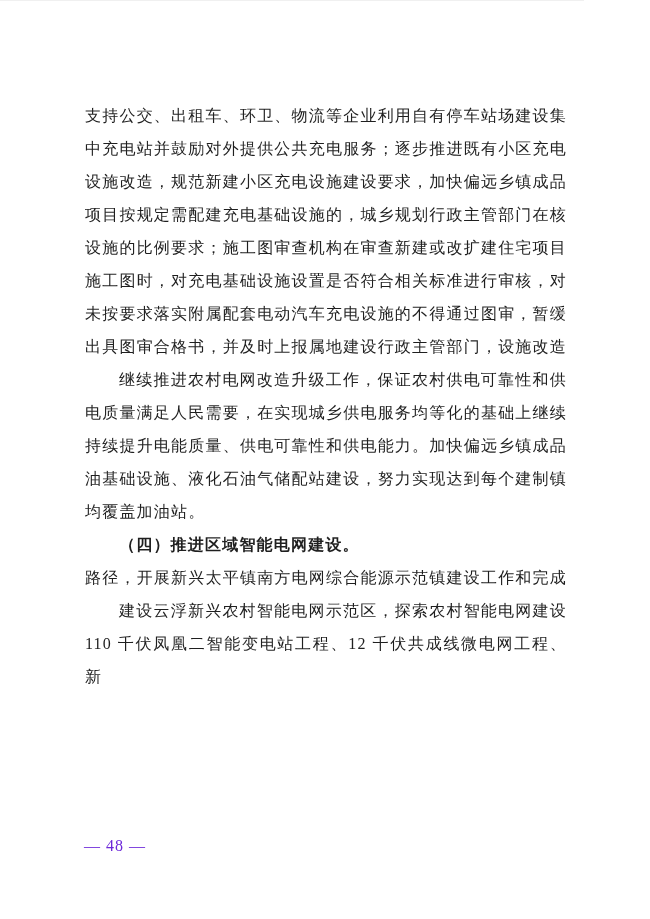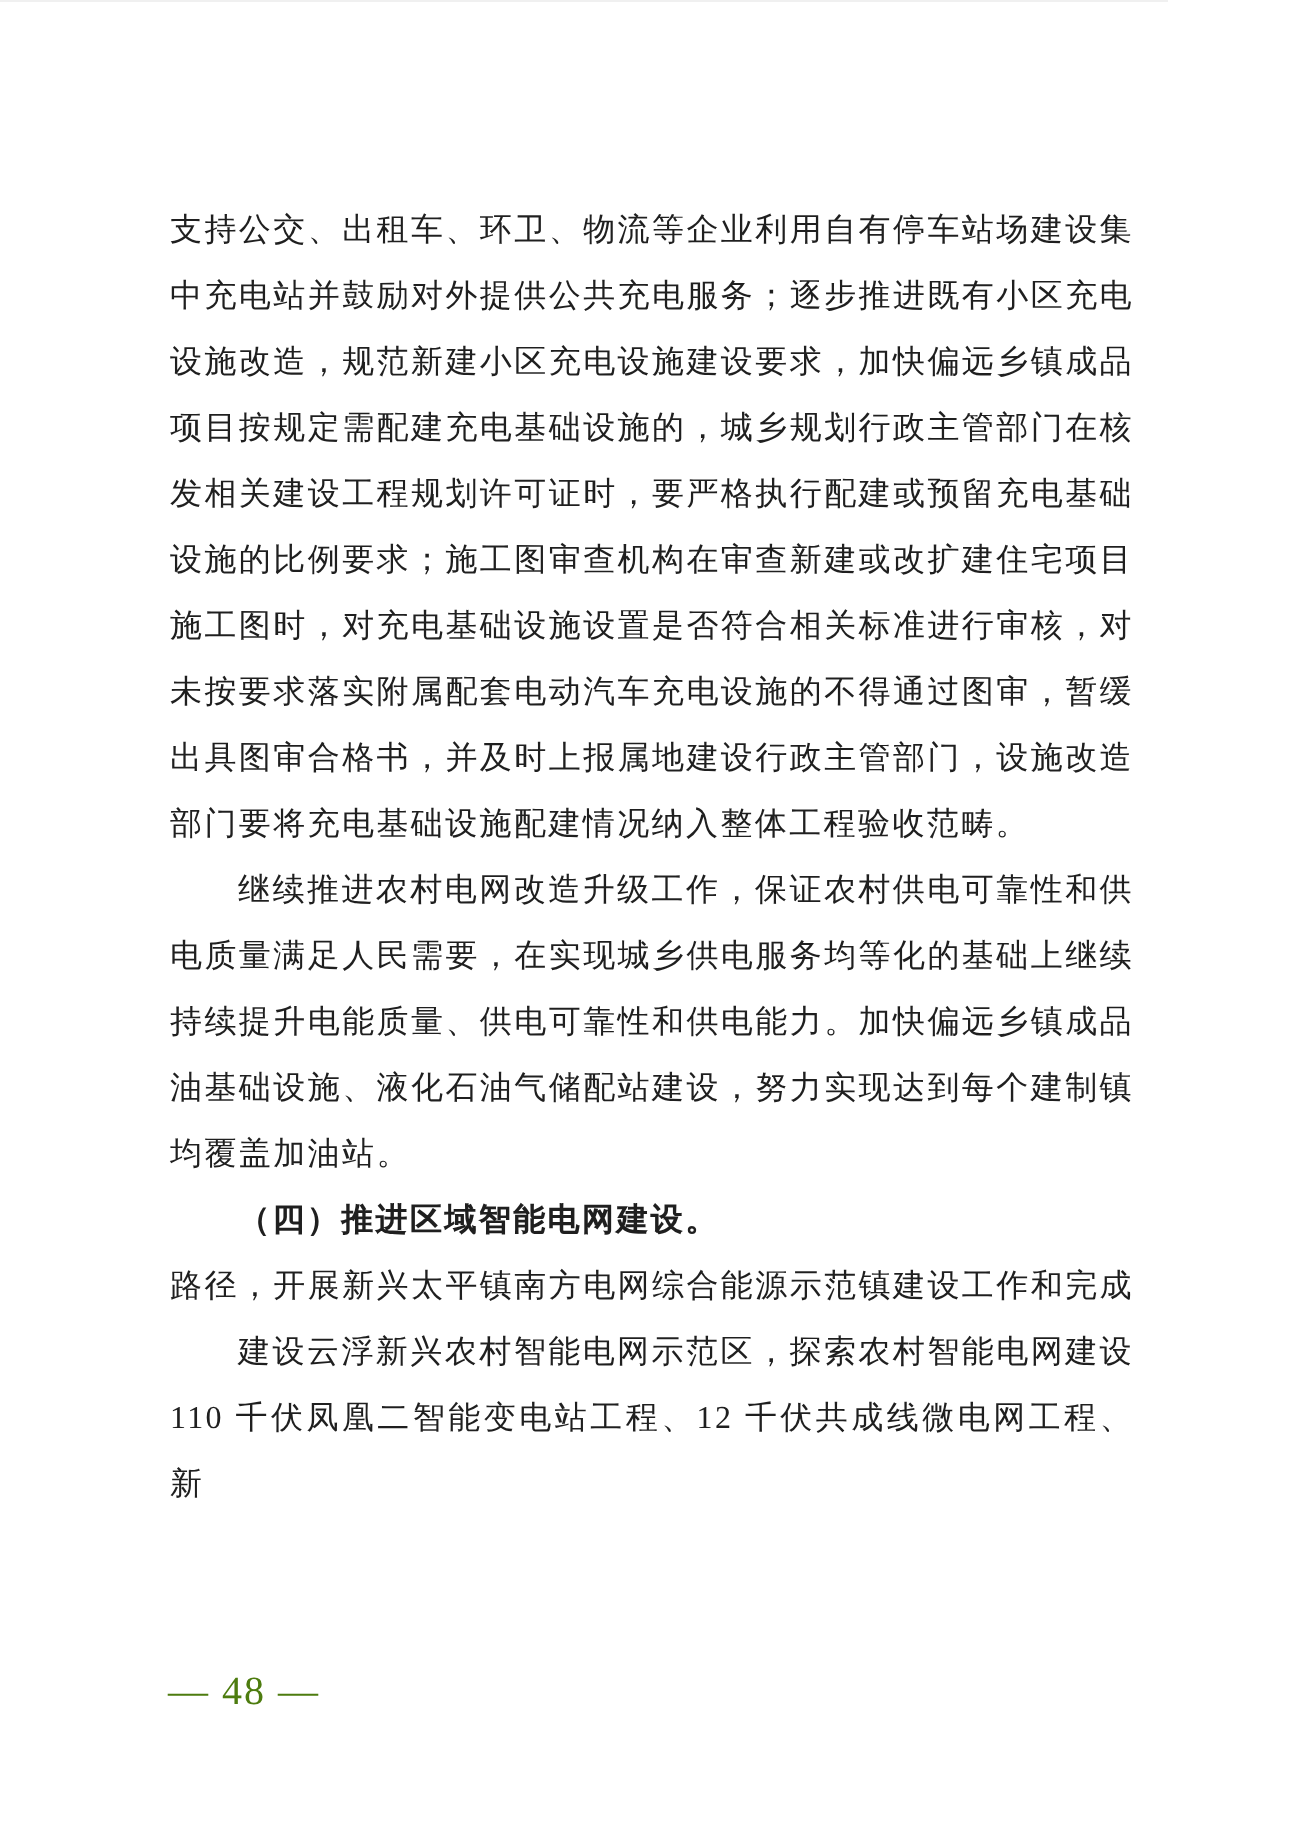--- a/index.html
+++ b/index.html
@@ -42,40 +42,38 @@
   }
   .line.heading {
     font-weight: 600;
   }
   .footer {
     position: absolute;
     left: 84px;
     top: 833px;
     height: 24px;
     line-height: 24px;
-    font-size: 20px;
+    font-size: 16px;
     letter-spacing: 1px;
-    color: #4d7c0f;
+    color: #6d28d9;
   }
 </style>
 </head>
 <body>
 
 <div class="page">
   <div class="textblock">
       <div class="line justify">支持公交、出租车、环卫、物流等企业利用自有停车站场建设集</div>
       <div class="line justify">中充电站并鼓励对外提供公共充电服务；逐步推进既有小区充电</div>
       <div class="line justify">设施改造，规范新建小区充电设施建设要求，加快偏远乡镇成品</div>
       <div class="line justify">项目按规定需配建充电基础设施的，城乡规划行政主管部门在核</div>
-      <div class="line justify">发相关建设工程规划许可证时，要严格执行配建或预留充电基础</div>
       <div class="line justify">设施的比例要求；施工图审查机构在审查新建或改扩建住宅项目</div>
       <div class="line justify">施工图时，对充电基础设施设置是否符合相关标准进行审核，对</div>
       <div class="line justify">未按要求落实附属配套电动汽车充电设施的不得通过图审，暂缓</div>
       <div class="line justify">出具图审合格书，并及时上报属地建设行政主管部门，设施改造</div>
-      <div class="line natural">部门要将充电基础设施配建情况纳入整体工程验收范畴。</div>
       <div class="line justify indent2">继续推进农村电网改造升级工作，保证农村供电可靠性和供</div>
       <div class="line justify">电质量满足人民需要，在实现城乡供电服务均等化的基础上继续</div>
       <div class="line justify">持续提升电能质量、供电可靠性和供电能力。加快偏远乡镇成品</div>
       <div class="line justify">油基础设施、液化石油气储配站建设，努力实现达到每个建制镇</div>
       <div class="line natural">均覆盖加油站。</div>
       <div class="line natural indent2 heading">（四）推进区域智能电网建设。</div>
       <div class="line justify">路径，开展新兴太平镇南方电网综合能源示范镇建设工作和完成</div>
       <div class="line justify indent2">建设云浮新兴农村智能电网示范区，探索农村智能电网建设</div>
       <div class="line justify">110 千伏凤凰二智能变电站工程、12 千伏共成线微电网工程、新</div>
     </div>

